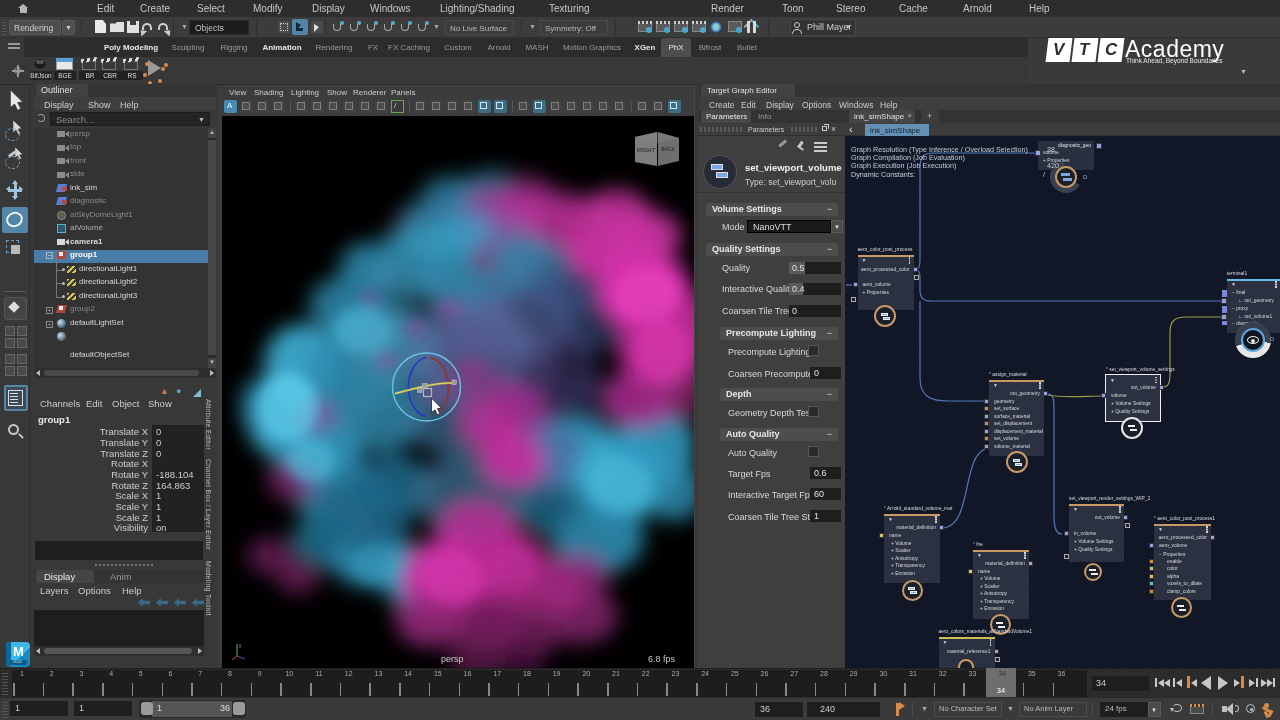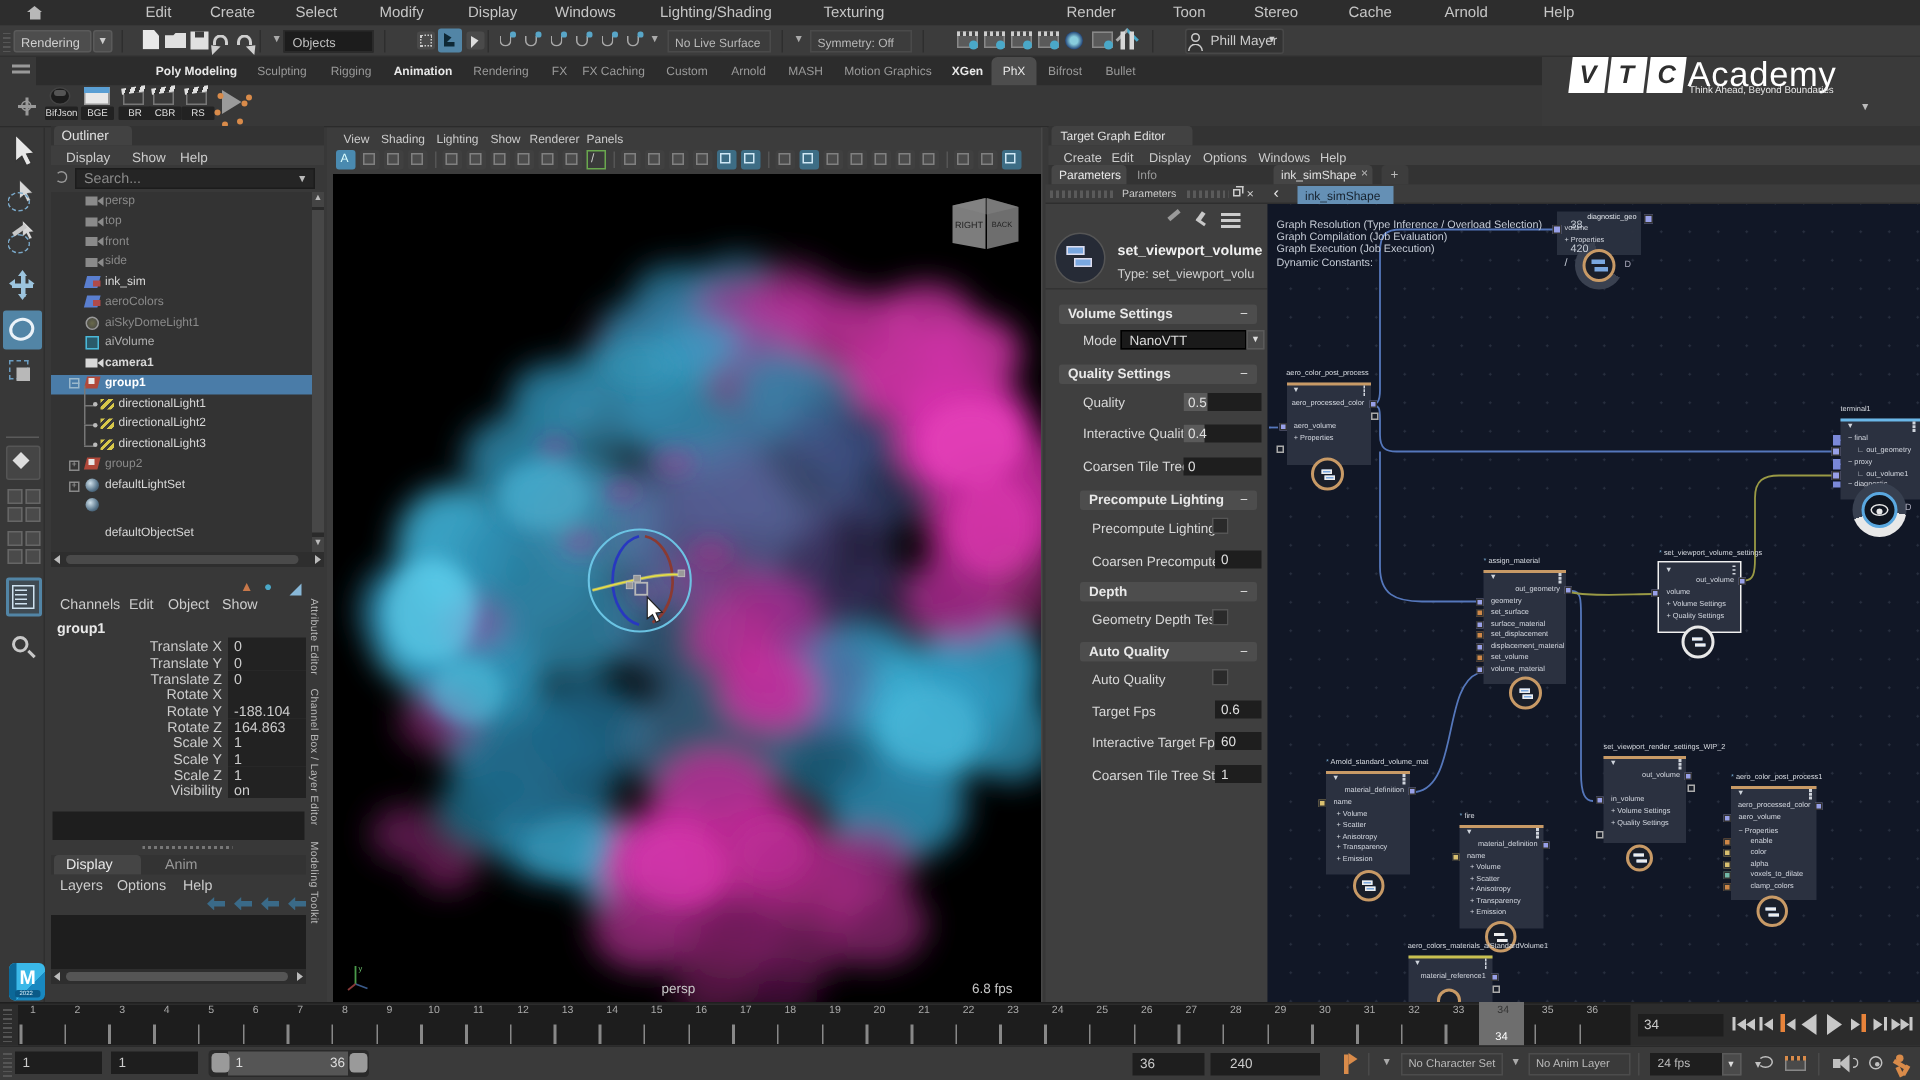--- a/index.html
+++ b/index.html
@@ -257,21 +257,21 @@
     <span style="position:absolute;left:65px;top:158px;width:0;height:0;border-right:4px solid #8a8a8a;border-top:3px solid transparent;border-bottom:3px solid transparent;"></span>
 <div class="tx" style="left:70px;top:155.5px;font-size:8px;font-weight:normal;color:#8a8a8a;">front</div>
 <span style="position:absolute;left:57px;top:172px;width:8px;height:6px;background:#8a8a8a;"></span>
     <span style="position:absolute;left:65px;top:172px;width:0;height:0;border-right:4px solid #8a8a8a;border-top:3px solid transparent;border-bottom:3px solid transparent;"></span>
 <div class="tx" style="left:70px;top:169px;font-size:8px;font-weight:normal;color:#8a8a8a;">side</div>
 <div class="a" style="left:57px;top:183.5px;width:9px;height:8px;background:#5a7fd0;transform:skewX(-15deg);"></div>
     <div class="a" style="left:62px;top:186.5px;width:5px;height:4px;background:#b04a4a;"></div>
 <div class="tx" style="left:70px;top:182.5px;font-size:8px;font-weight:normal;color:#d8d8d8;">ink_sim</div>
 <div class="a" style="left:57px;top:197px;width:9px;height:8px;background:#5a7fd0;transform:skewX(-15deg);"></div>
     <div class="a" style="left:62px;top:200px;width:5px;height:4px;background:#b04a4a;"></div>
-<div class="tx" style="left:70px;top:196px;font-size:8px;font-weight:normal;color:#8a8a8a;">aeroColors</div>
+<div class="tx" style="left:70px;top:196px;font-size:8px;font-weight:normal;color:#8a8a8a;">diagnostic</div>
 <div class="a" style="left:57px;top:210.5px;width:9px;height:9px;border:1px solid #999;border-radius:50%;background:radial-gradient(circle,#6a6a4a,#444);"></div>
 <div class="tx" style="left:70px;top:209.5px;font-size:8px;font-weight:normal;color:#8a8a8a;">aiSkyDomeLight1</div>
 <div class="a" style="left:57px;top:224px;width:9px;height:9px;border:1px solid #4ab8d8;background:#2a5a6a;"></div>
 <div class="tx" style="left:70px;top:223px;font-size:8px;font-weight:normal;color:#b0b0b0;">aiVolume</div>
 <span style="position:absolute;left:57px;top:239px;width:8px;height:6px;background:#d8d8d8;"></span>
     <span style="position:absolute;left:65px;top:239px;width:0;height:0;border-right:4px solid #d8d8d8;border-top:3px solid transparent;border-bottom:3px solid transparent;"></span>
 <div class="tx" style="left:70px;top:236.5px;font-size:8px;font-weight:bold;color:#d8d8d8;">camera1</div>
 <div class="a" style="left:34px;top:249.5px;width:174px;height:13px;background:#4a7ca8;"></div>
 <div class="a" style="left:57px;top:251px;width:9px;height:8px;background:#b0483a;transform:skewX(-15deg);"></div>
     <div class="a" style="left:59px;top:252px;width:4px;height:4px;background:#e8e8e8;"></div>

